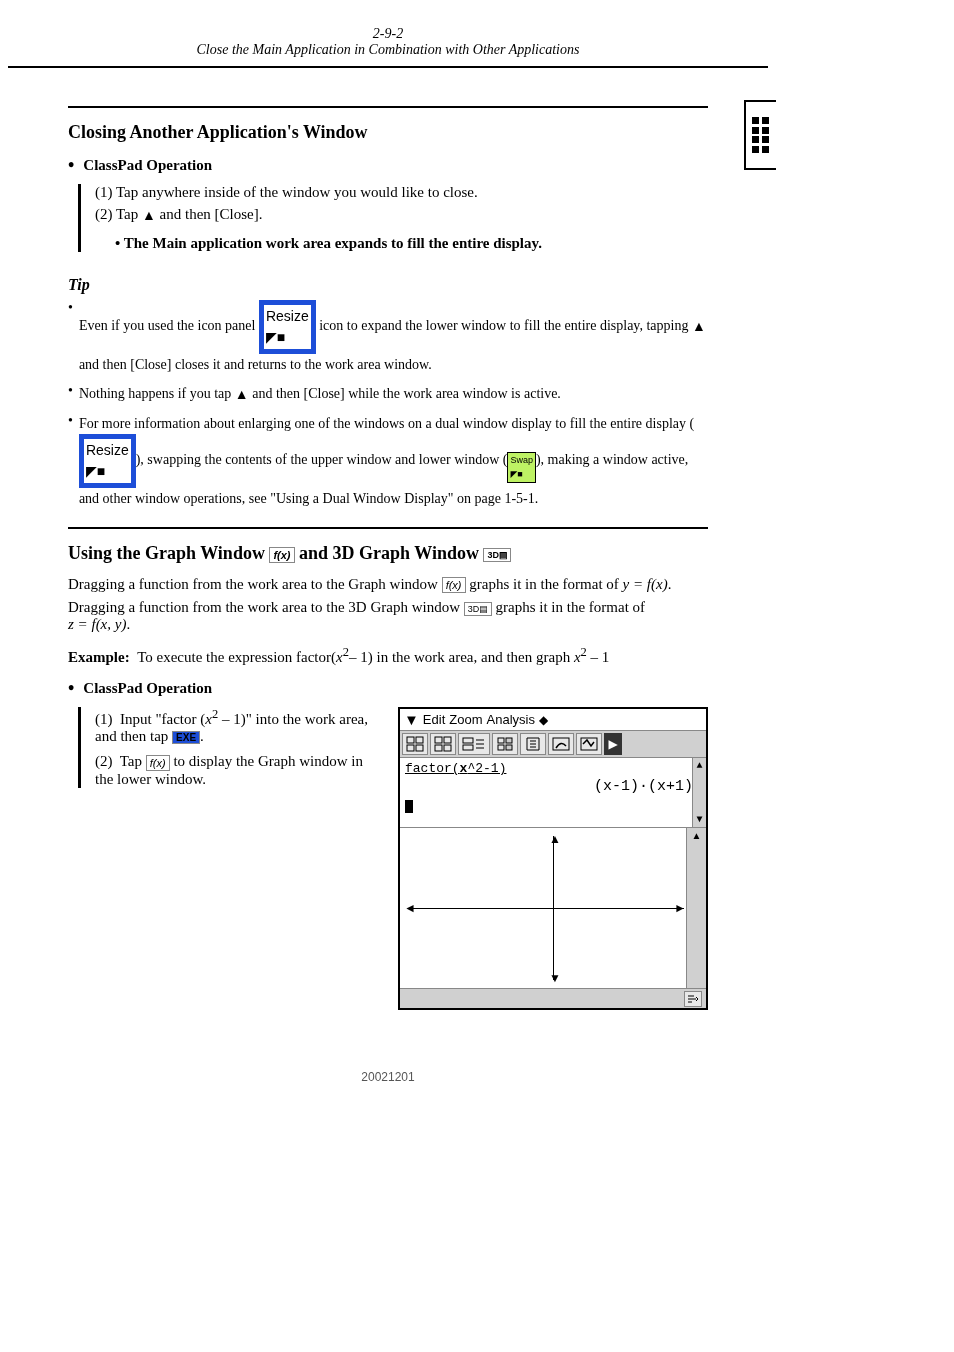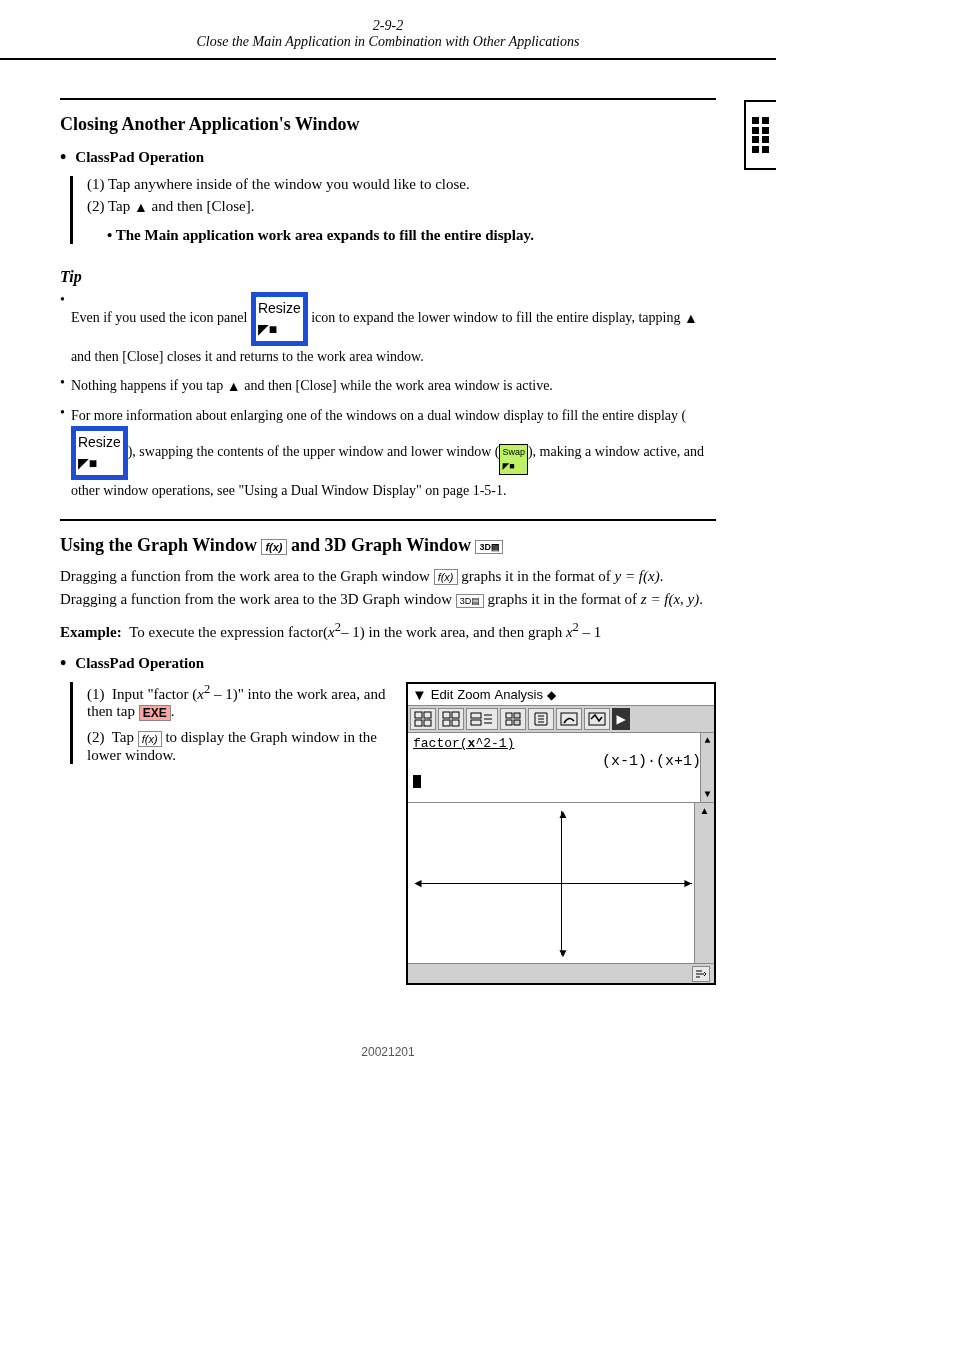--- a/index.html
+++ b/index.html
@@ -9,21 +9,21 @@
       background: #fff;
       font-family: 'Times New Roman', Times, serif;
       font-size: 15px;
       color: #000;
       position: relative;
     }
 
     .page-wrapper {
       width: 776px;
       min-height: 1352px;
-      padding: 0;
+      padding: 8px;
       position: relative;
     }
 
     
     .header {
       text-align: center;
       padding: 18px 60px 8px 60px;
       border-bottom: 2px solid #000;
       margin-bottom: 0;
     }
@@ -184,25 +184,25 @@
       border: 1px solid #888;
       font-size: 9px;
       padding: 1px 3px;
       vertical-align: middle;
       font-family: Arial, sans-serif;
       background: #fff;
     }
     .icon-exe {
       display: inline-block;
       border: 1px solid #888;
-      font-size: 12px;
+      font-size: 10px;
       padding: 0px 3px;
       vertical-align: middle;
       font-family: Arial, sans-serif;
-      background: #fca5a5;
+      background: #1d4ed8;
       font-weight: bold;
     }
 
     
     .graph-section {
       margin-bottom: 18px;
     }
 
     
     .two-col {

